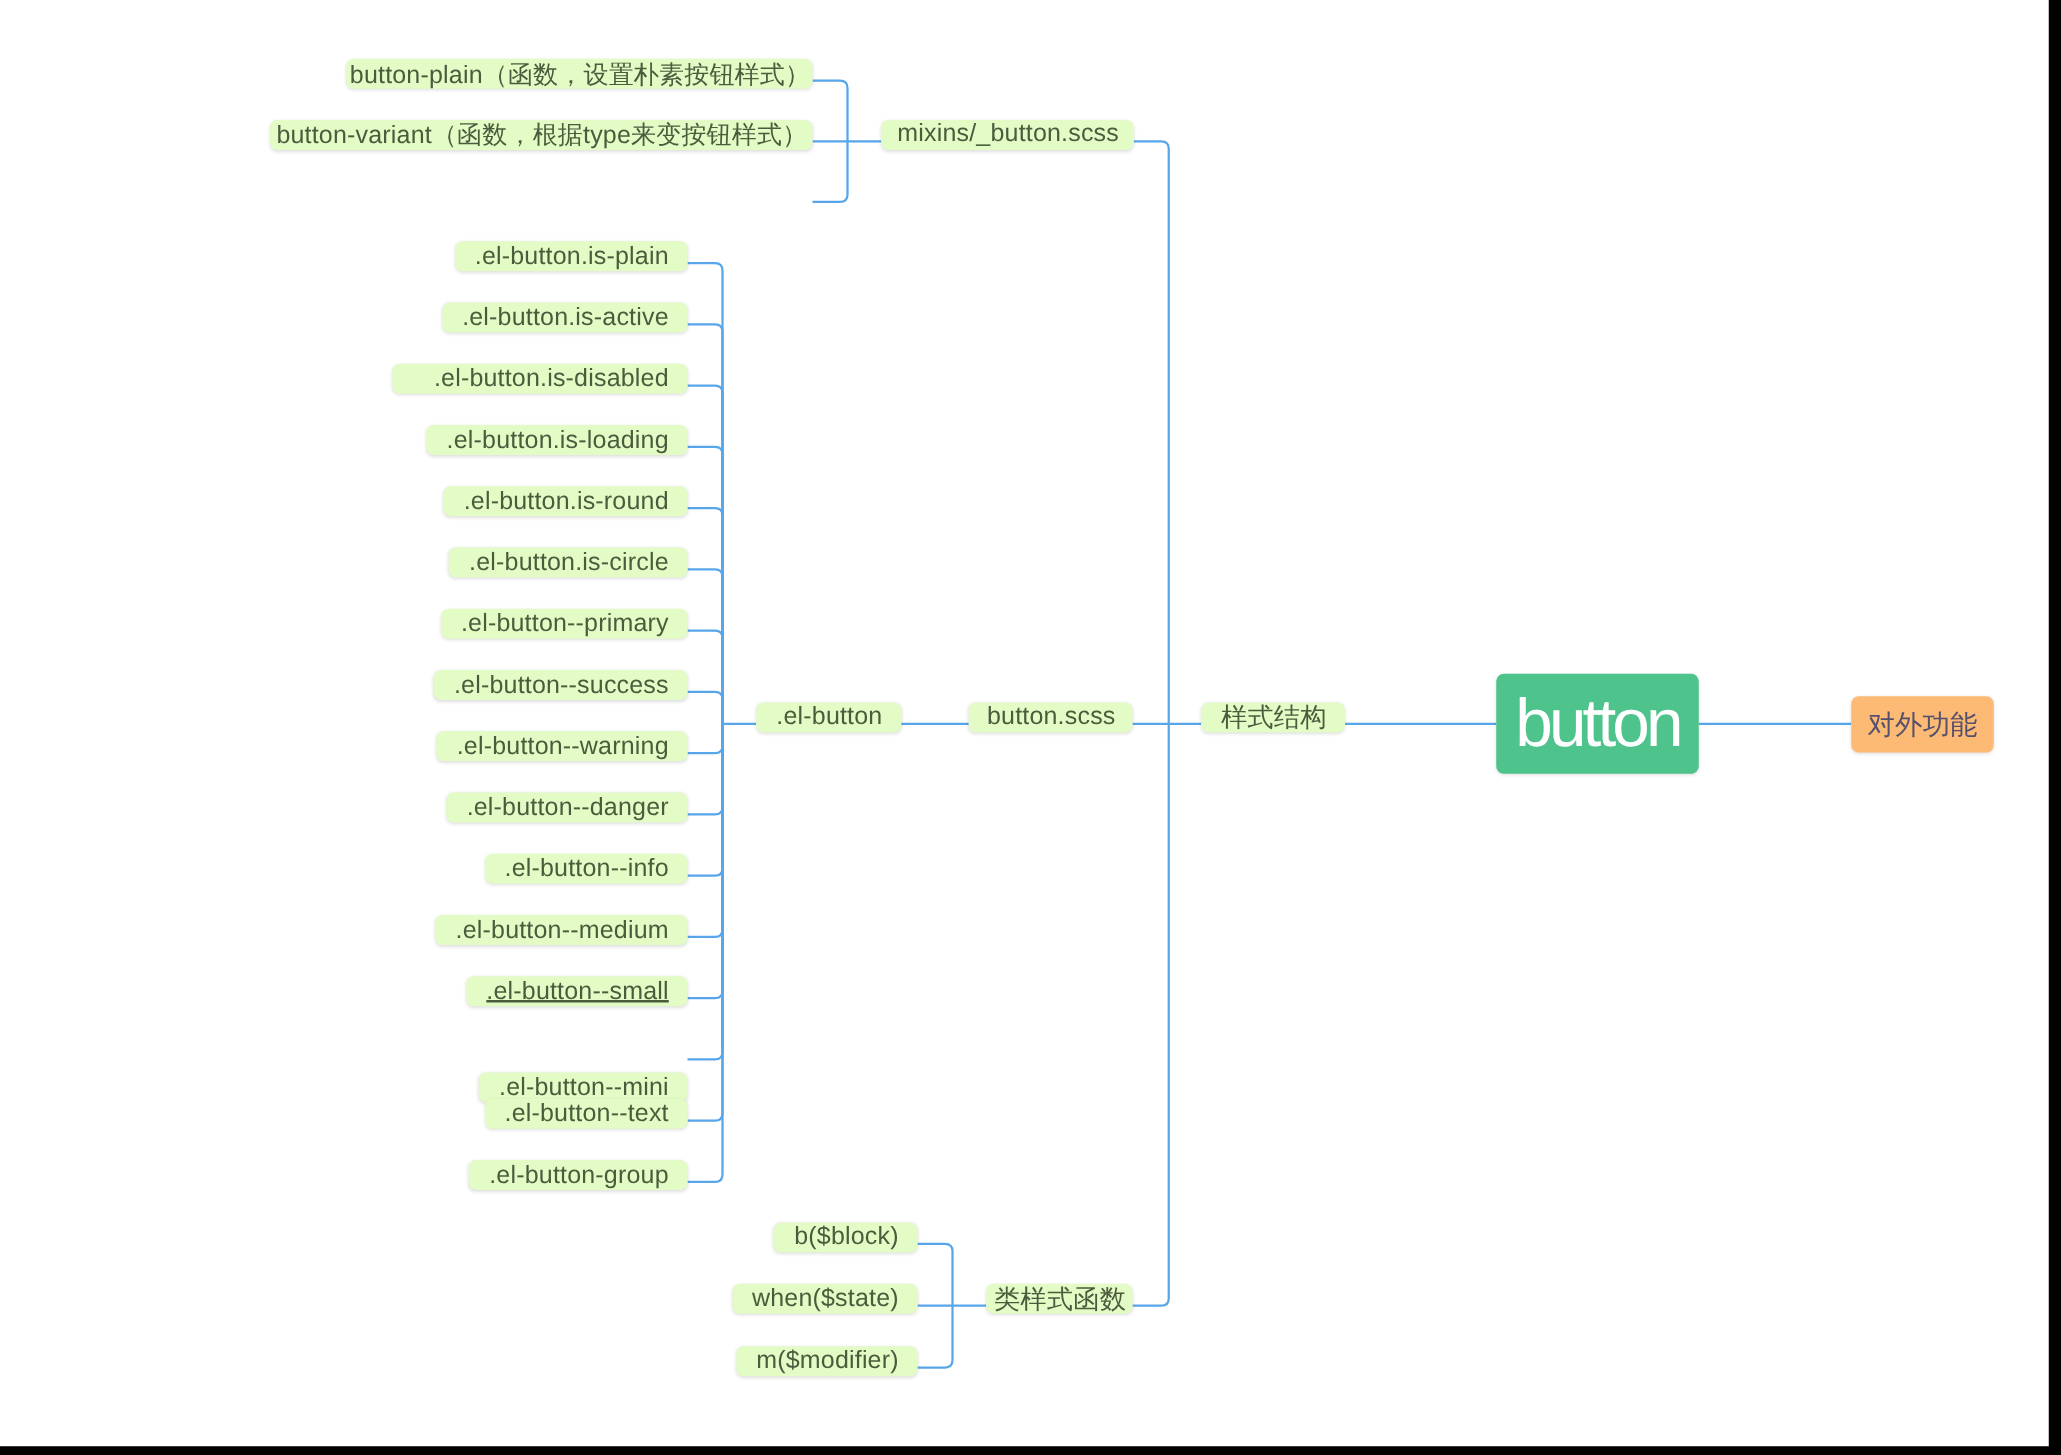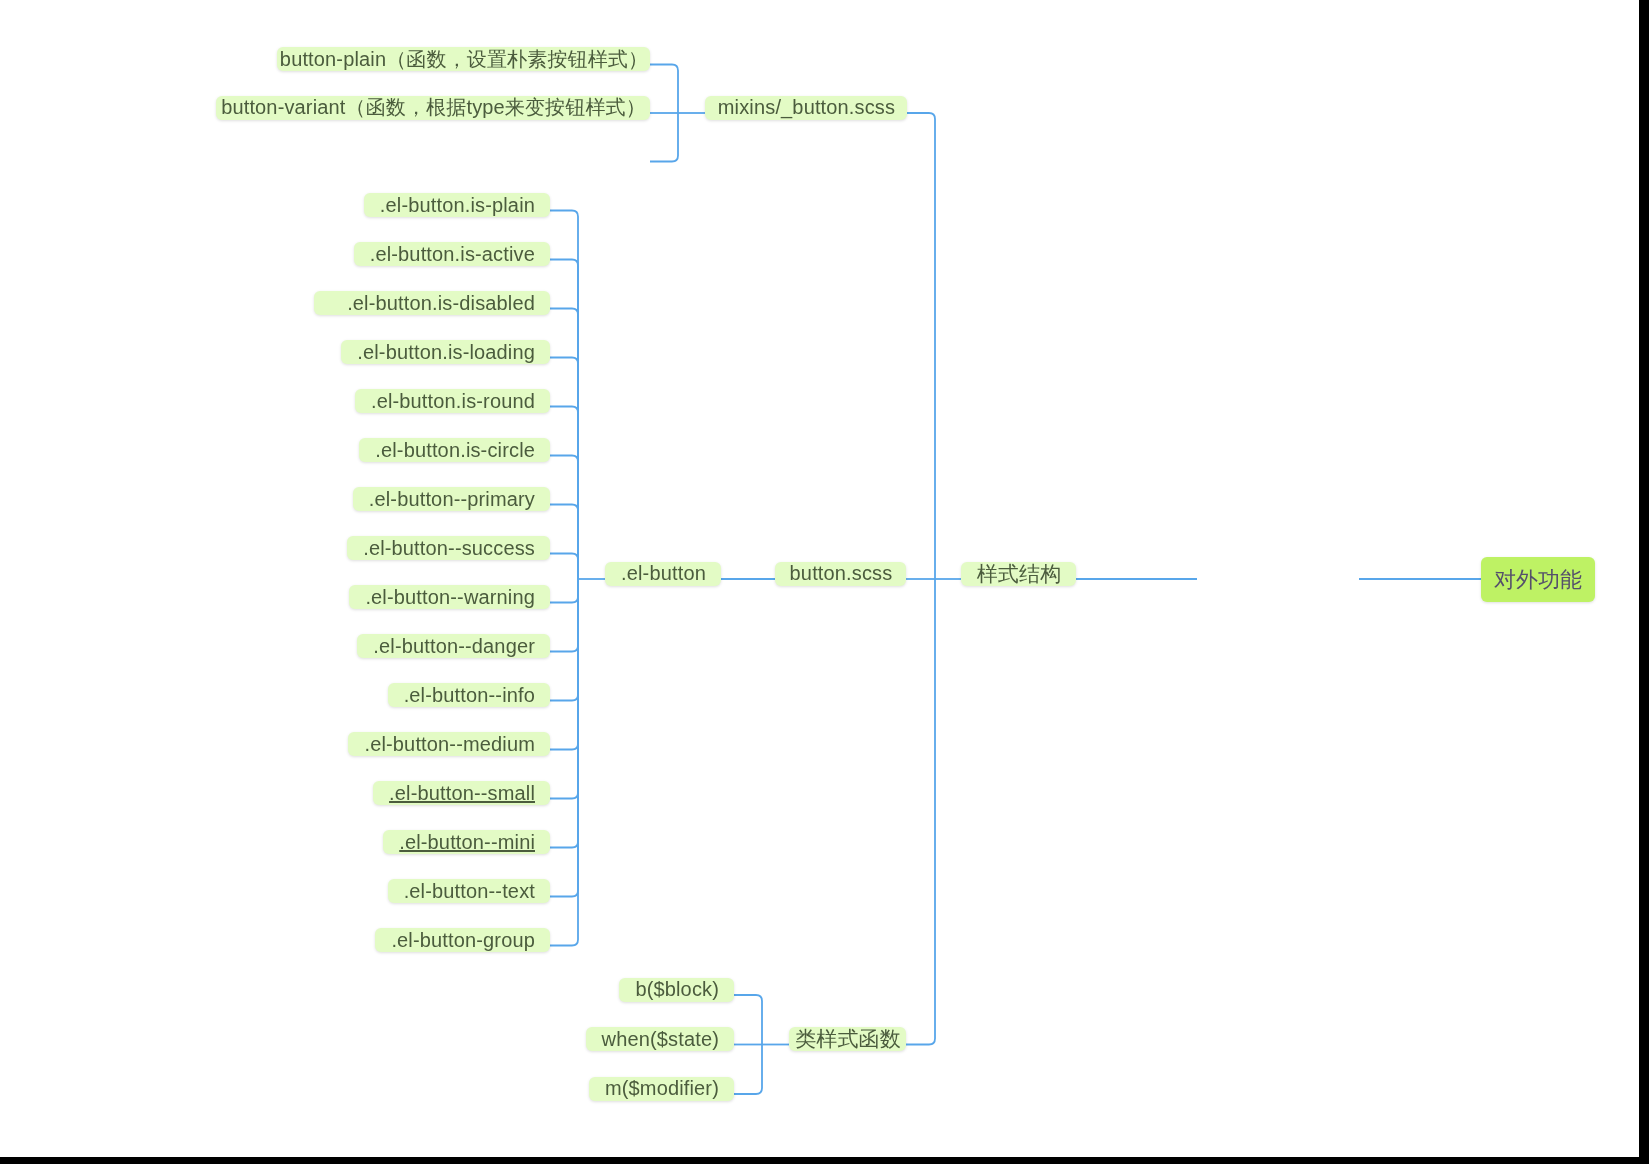--- a/index.html
+++ b/index.html
@@ -10,21 +10,21 @@
   #wires{position:absolute;left:0;top:0;width:1639px;height:1157px;}
   #wires path{fill:none;stroke:#58a6ea;stroke-width:1.8;}
   .node{position:absolute;box-sizing:border-box;display:flex;align-items:center;
          justify-content:center;white-space:nowrap;}
   .leaf{height:24px;background:#e3fbc5;color:#4b5c3d;
          font-size:20px;border-radius:6px;padding:0 15px 0 16px;letter-spacing:.15px;
          box-shadow:0 1px 3px rgba(0,0,0,.13);}
   .root{background:#4ec38b;color:#ffffff;font-size:54px;letter-spacing:-3.1px;
          border-radius:6px;box-shadow:0 1px 3px rgba(0,0,0,.12);}
   .cjk{font-size:21px;}
-  .accent{background:#bef264;color:#55506b;font-size:22px;
+  .accent{background:#fdba74;color:#55506b;font-size:22px;
            border-radius:6px;box-shadow:0 1px 3px rgba(0,0,0,.13);}
 </style>
 </head>
 <body>
 
 <div id="canvas">
   <svg id="wires" width="1639" height="1157" viewBox="0 0 1639 1157">
     <path d="M 650 64.5 L 672 64.5 Q 678 64.5 678 70.5 L 678 113"></path>
     <path d="M 650 113 L 678 113"></path>
     <path d="M 650 161.5 L 672 161.5 Q 678 161.5 678 155.5 L 678 113"></path>
@@ -99,21 +99,21 @@
     </div>
   <div class="node leaf " style="right:1089px;top:683.0px;">
       <span>.el-button--info</span>
     </div>
   <div class="node leaf " style="right:1089px;top:732.0px;">
       <span>.el-button--medium</span>
     </div>
   <div class="node leaf " style="right:1089px;top:781.0px;text-decoration:underline;">
       <span>.el-button--small</span>
     </div>
-  <div class="node leaf " style="right:1089px;top:830.0px;text-decoration:underline;">
+  <div class="node leaf " style="right:1089px;top:858px;">
       <span>.el-button--mini</span>
     </div>
   <div class="node leaf " style="right:1089px;top:879.0px;">
       <span>.el-button--text</span>
     </div>
   <div class="node leaf " style="right:1089px;top:928.0px;">
       <span>.el-button-group</span>
     </div>
   <div class="node leaf" style="left:605px;top:561.5px;width:116px;">
       <span>.el-button</span>
@@ -129,16 +129,19 @@
     </div>
   <div class="node leaf " style="right:905px;top:1076.5px;">
       <span>m($modifier)</span>
     </div>
   <div class="node leaf cjk" style="left:789px;top:1027.0px;width:117px;">
       <span>类样式函数</span>
     </div>
   <div class="node leaf cjk" style="left:961px;top:561.5px;width:115px;">
       <span>样式结构</span>
     </div>
+  <div class="node root" style="left:1197px;top:539px;width:162px;height:80px;">
+      <span>button</span>
+    </div>
   <div class="node accent" style="left:1481px;top:557px;width:114px;height:45px;">
       <span>对外功能</span>
     </div>
 </div>
 
 </body></html>

